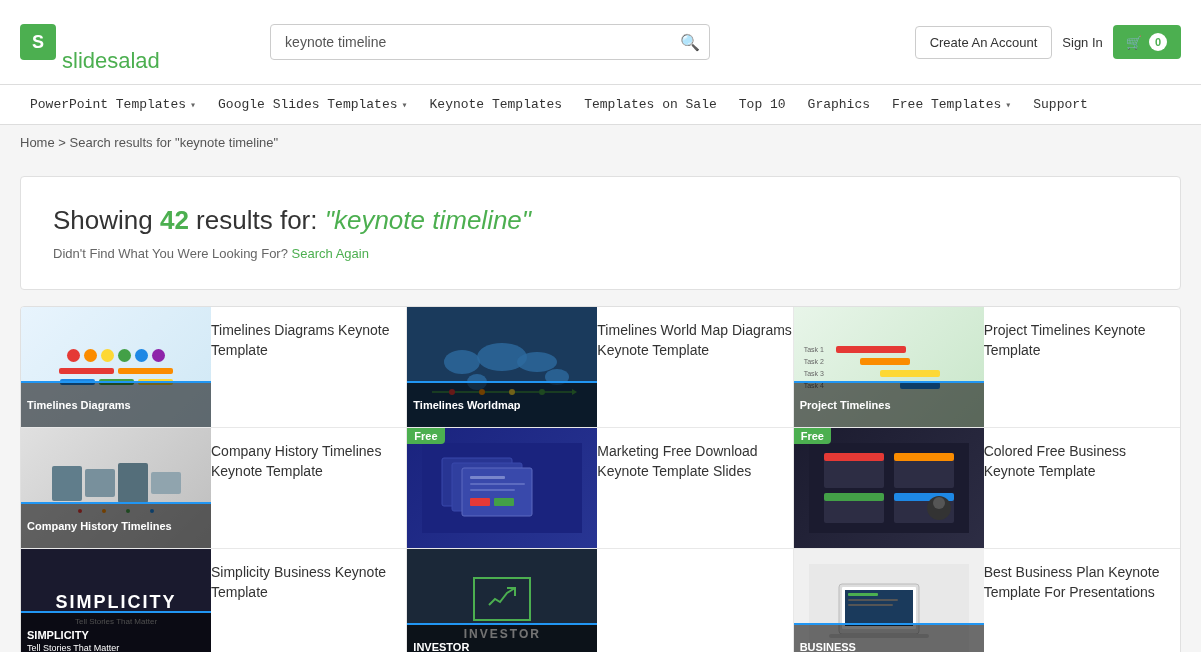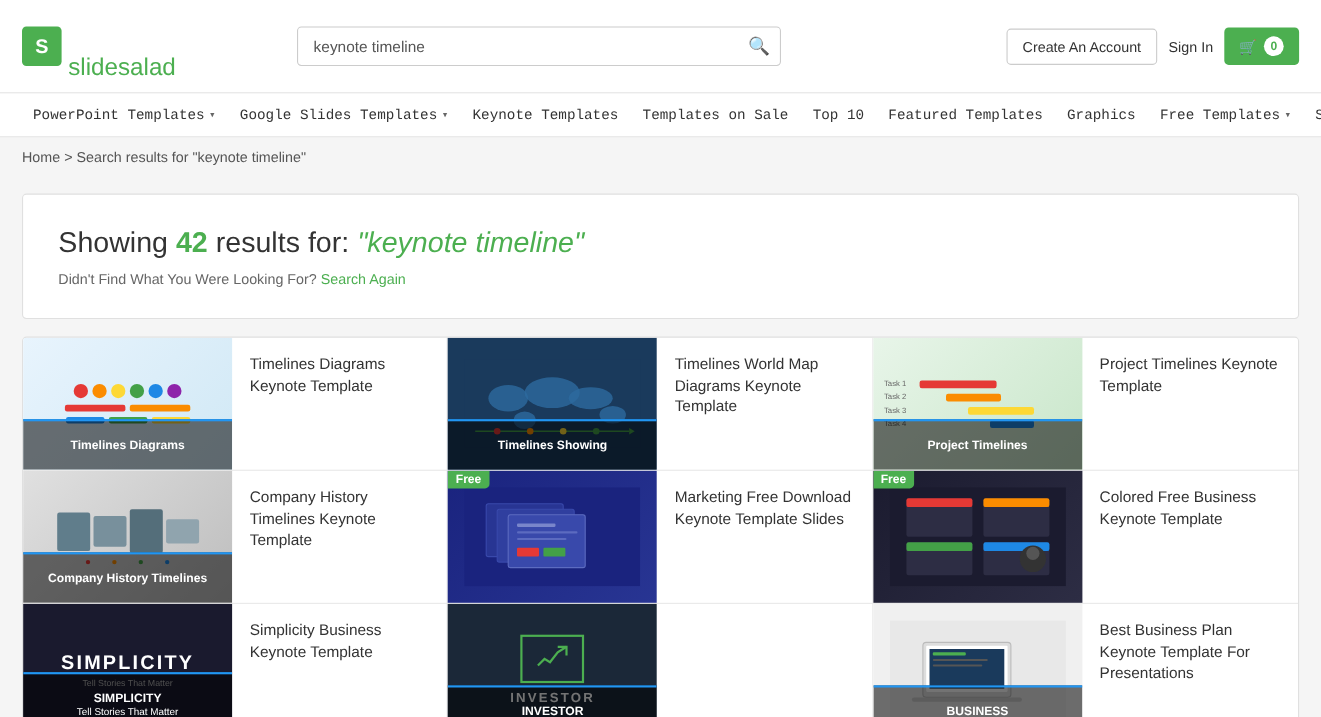--- a/index.html
+++ b/index.html
@@ -37,23 +37,23 @@
     .results-query { color: #4CAF50; font-style: italic; }
     .not-found { font-size: 13px; color: #666; }
     .not-found a { color: #4CAF50; text-decoration: none; }
 
     
     .grid { display: grid; grid-template-columns: repeat(3, 1fr); gap: 0; background: #fff; border: 1px solid #e0e0e0; border-radius: 4px; overflow: hidden; }
     .card { display: flex; align-items: stretch; border-bottom: 1px solid #e8e8e8; border-right: 1px solid #e8e8e8; cursor: pointer; }
     .card:nth-child(3n) { border-right: none; }
     .card:nth-last-child(-n+3) { border-bottom: none; }
     .card-thumb { width: 190px; min-width: 190px; height: 120px; position: relative; overflow: hidden; }
-    .thumb-label { position: absolute; bottom: 0; left: 0; right: 0; background: rgba(0,0,0,0.55); color: #fff; font-size: 11px; padding: 16px 6px; font-weight: bold; border-top: 2px solid #2196F3; text-align: center; }
+    .thumb-label { position: absolute; bottom: 0; left: 0; right: 0; background: rgba(0,0,0,0.55); color: #fff; font-size: 11px; padding: 16px 6px; font-weight: bold; border-top: 2px solid #2196F3; }
     .free-badge { position: absolute; top: 0; left: 0; background: #4CAF50; color: #fff; font-size: 11px; padding: 2px 7px; border-radius: 0 0 4px 0; font-weight: bold; }
-    .card-info { padding: 14px 16px; display: flex; align-items: flex-start; }
+    .card-info { padding: 14px 0; display: flex; align-items: flex-start; }
     .card-title { font-size: 14px; color: #333; line-height: 1.4; font-weight: normal; }
 
     
     .thumb-1 { background: linear-gradient(135deg, #e8f4fd 0%, #d0e8f5 100%); }
     .thumb-3 { background: linear-gradient(135deg, #e8f5e9 0%, #c8e6c9 100%); }
     .thumb-5 { background: linear-gradient(135deg, #1a237e 0%, #283593 100%); }
     .thumb-6 { background: linear-gradient(135deg, #1b1b2f 0%, #2d2d44 100%); }
     .thumb-7 { background: linear-gradient(135deg, #1a1a2e 0%, #0d0d1a 100%); }
     .thumb-8 { background: linear-gradient(135deg, #1b2838 0%, #2a475e 100%); }
     .thumb-9 { background: linear-gradient(135deg, #f5f5f5 0%, #e0e0e0 100%); }
@@ -101,31 +101,28 @@
   <a class="nav-item" href="#">
     <span>Keynote Templates</span>
   </a>
   <a class="nav-item" href="#">
     <span>Templates on Sale</span>
   </a>
   <a class="nav-item" href="#">
     <span>Top 10</span>
   </a>
   <a class="nav-item" href="#">
-    <span>Featured Templates</span>
-  </a>
-  <a class="nav-item" href="#">
     <span>Graphics</span>
   </a>
   <a class="nav-item" href="#">
     <span>Free Templates</span>
     <span class="nav-arrow">▾</span>
   </a>
   <a class="nav-item" href="#">
-    <span>Stories</span>
+    <span>Support</span>
   </a>
 </nav>
 
 <div class="breadcrumb">
   <a href="#">Home</a>
   <span> &gt; </span>
   <span>Search results for "keynote timeline"</span>
 </div>
 
 <div class="main">
@@ -182,21 +179,21 @@
             <ellipse cx="135" cy="50" rx="12" ry="8" fill="#2d6a9f" opacity="0.8"></ellipse>
             <ellipse cx="55" cy="55" rx="10" ry="8" fill="#2d6a9f" opacity="0.8"></ellipse>
 
             <line x1="10" y1="65" x2="150" y2="65" stroke="#43a047" stroke-width="1.5"></line>
             <polygon points="150,62 155,65 150,68" fill="#43a047"></polygon>
             <circle cx="30" cy="65" r="3" fill="#e53935"></circle>
             <circle cx="60" cy="65" r="3" fill="#fb8c00"></circle>
             <circle cx="90" cy="65" r="3" fill="#fdd835"></circle>
             <circle cx="120" cy="65" r="3" fill="#43a047"></circle>
           </svg>
-          <div class="thumb-label">Timelines Showing</div>
+          <div class="thumb-label">Timelines Worldmap</div>
         </div>
       </div>
       <div class="card-info">
         <span class="card-title">Timelines World Map Diagrams Keynote Template</span>
       </div>
     </div>
 
     <div class="card">
       <div class="card-thumb thumb-3">
         <div style="width:100%;height:100%;padding:10px;display:flex;flex-direction:column;justify-content:center;gap:5px;">

